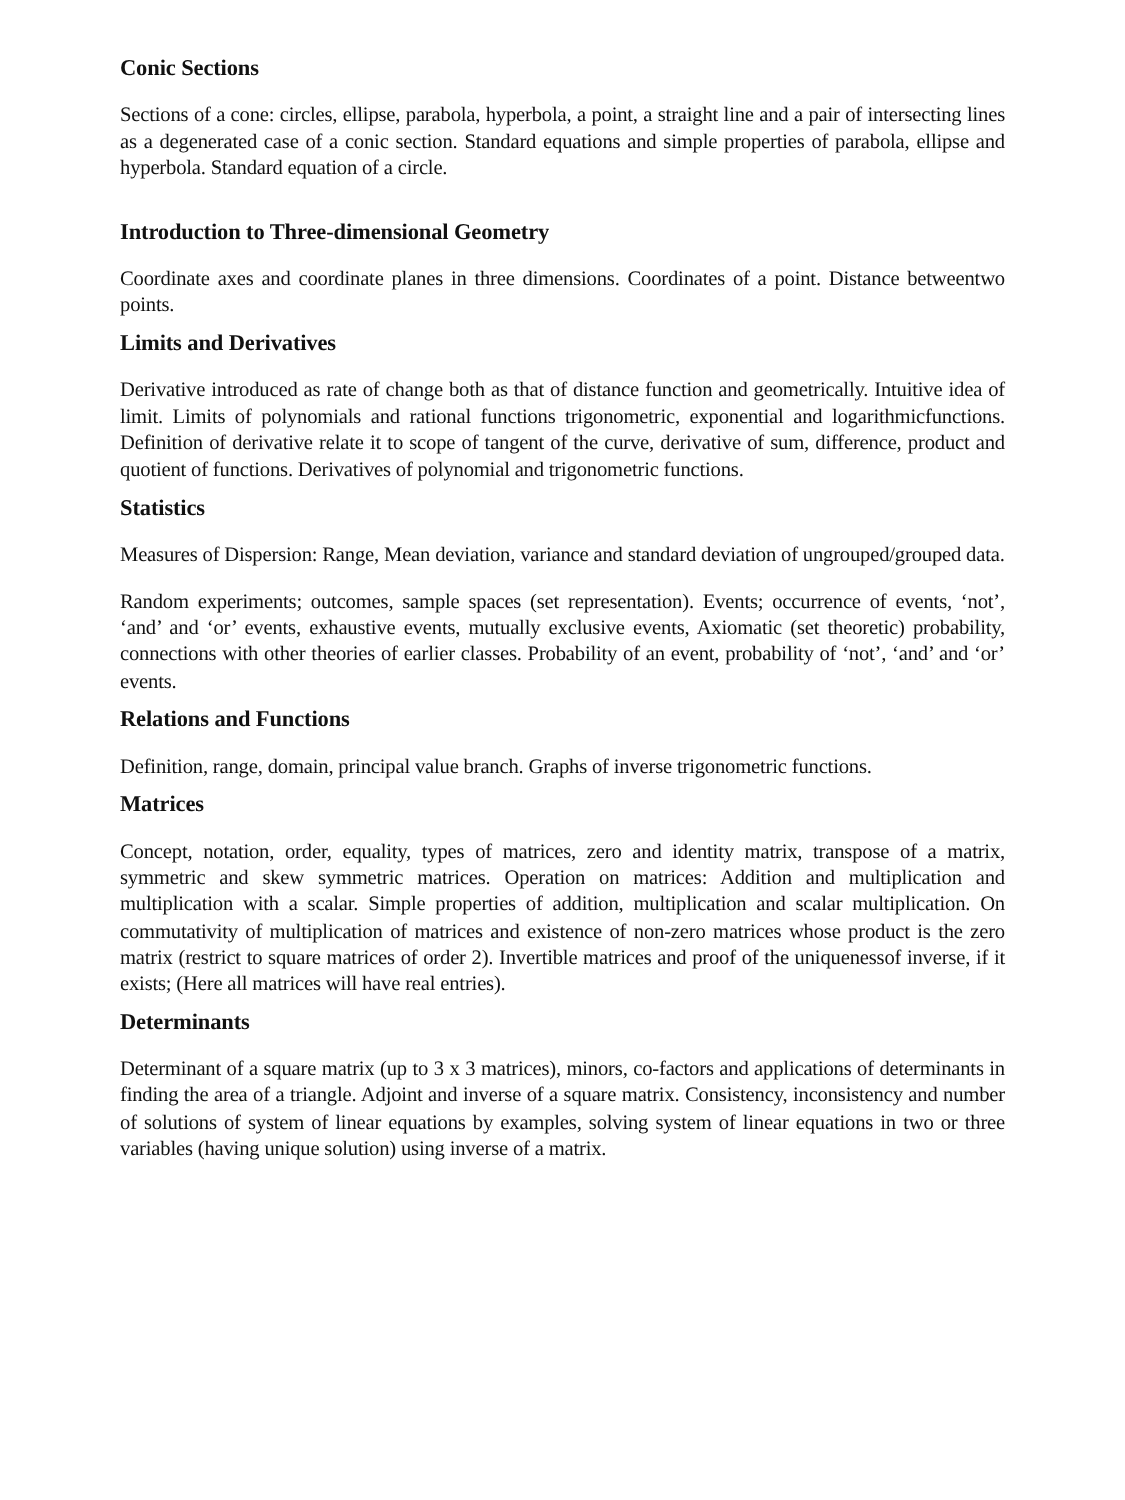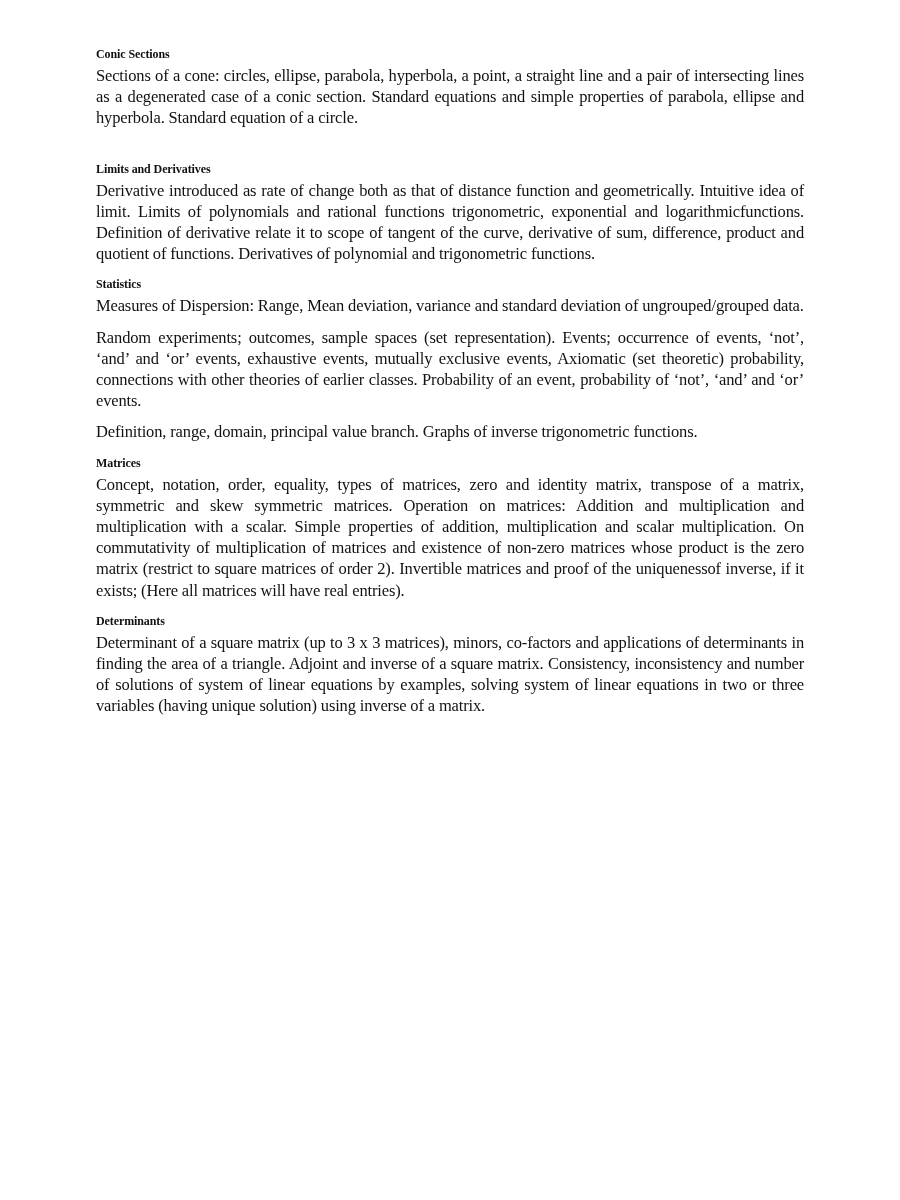--- a/index.html
+++ b/index.html
@@ -16,65 +16,70 @@
       font-family: "Liberation Serif", "DejaVu Serif", serif;
     }
     .page {
       position: absolute;
       left: 96px;
       top: 44px;
       width: 708px;
     }
     .section-heading {
       font-weight: bold;
-      font-size: 12px;
+      font-size: 18px;
       line-height: 21px;
       margin: 0;
       letter-spacing: -0.1px;
     }
     .section-body {
       font-size: 16.5px;
       line-height: 21.2px;
       text-align: justify;
-      margin: 0 0 0 0;
+      margin: 16px 0 0 0;
       letter-spacing: -0.15px;
     }
     .section {
       margin-bottom: 10px;
     }
     .section.gap-large {
       margin-bottom: 30px;
     }
   </style>
 </head>
 <body>
 
 <div class="page">
 
   <div class="section gap-large">
     <h3 class="section-heading">Conic Sections</h3>
     <p class="section-body">Sections of a cone: circles, ellipse, parabola, hyperbola, a point, a straight line and a pair of intersecting lines as a degenerated case of a conic section. Standard equations and simple properties of parabola, ellipse and hyperbola. Standard equation of a circle.</p>
   </div>
 
+  <div class="section">
+    <h3 class="section-heading">Introduction to Three-dimensional Geometry</h3>
+    <p class="section-body">Coordinate axes and coordinate planes in three dimensions. Coordinates of a point. Distance betweentwo points.</p>
+  </div>
 
   <div class="section">
     <h3 class="section-heading">Limits and Derivatives</h3>
     <p class="section-body">Derivative introduced as rate of change both as that of distance function and geometrically. Intuitive idea of limit. Limits of polynomials and rational functions trigonometric, exponential and logarithmicfunctions. Definition of derivative relate it to scope of tangent of the curve, derivative of sum, difference, product and quotient of functions. Derivatives of polynomial and trigonometric functions.</p>
   </div>
 
   <div class="section">
     <h3 class="section-heading">Statistics</h3>
     <p class="section-body">Measures of Dispersion: Range, Mean deviation, variance and standard deviation of ungrouped/grouped data.</p>
   </div>
 
   <div class="section">
     <p class="section-body">Random experiments; outcomes, sample spaces (set representation). Events; occurrence of events, ‘not’, ‘and’ and ‘or’ events, exhaustive events, mutually exclusive events, Axiomatic (set theoretic) probability, connections with other theories of earlier classes. Probability of an event, probability of ‘not’, ‘and’ and ‘or’ events.</p>
   </div>
 
   <div class="section">
+    <h3 class="section-heading">Relations and Functions</h3>
   </div>
 
   <div class="section">
     <p class="section-body">Definition, range, domain, principal value branch.  Graphs of inverse trigonometric functions.</p>
   </div>
 
   <div class="section">
     <h3 class="section-heading">Matrices</h3>
     <p class="section-body">Concept, notation, order, equality, types of matrices, zero and identity matrix, transpose of a matrix, symmetric and skew symmetric matrices. Operation on matrices: Addition and multiplication and multiplication with a scalar. Simple properties of addition, multiplication and scalar multiplication. On commutativity of multiplication of matrices and existence of non-zero matrices whose product is the zero matrix (restrict to square matrices of order 2). Invertible matrices and proof of the uniquenessof inverse, if it exists; (Here all matrices will have real entries).</p>
   </div>

